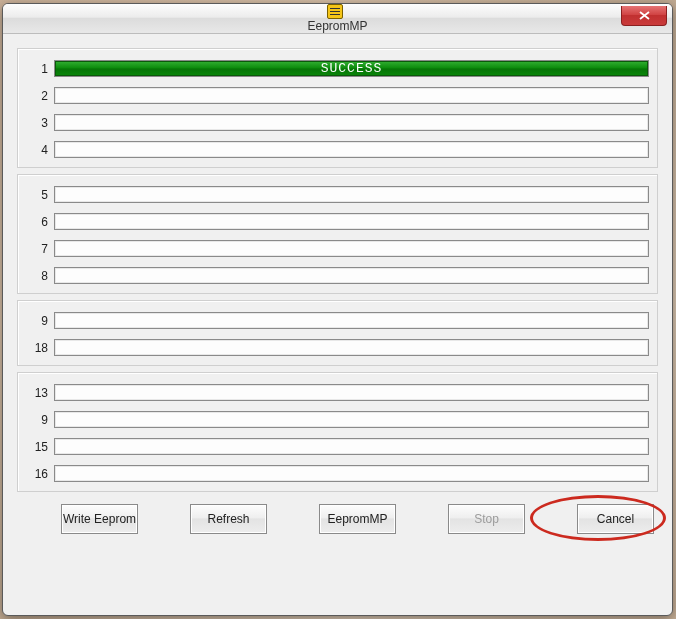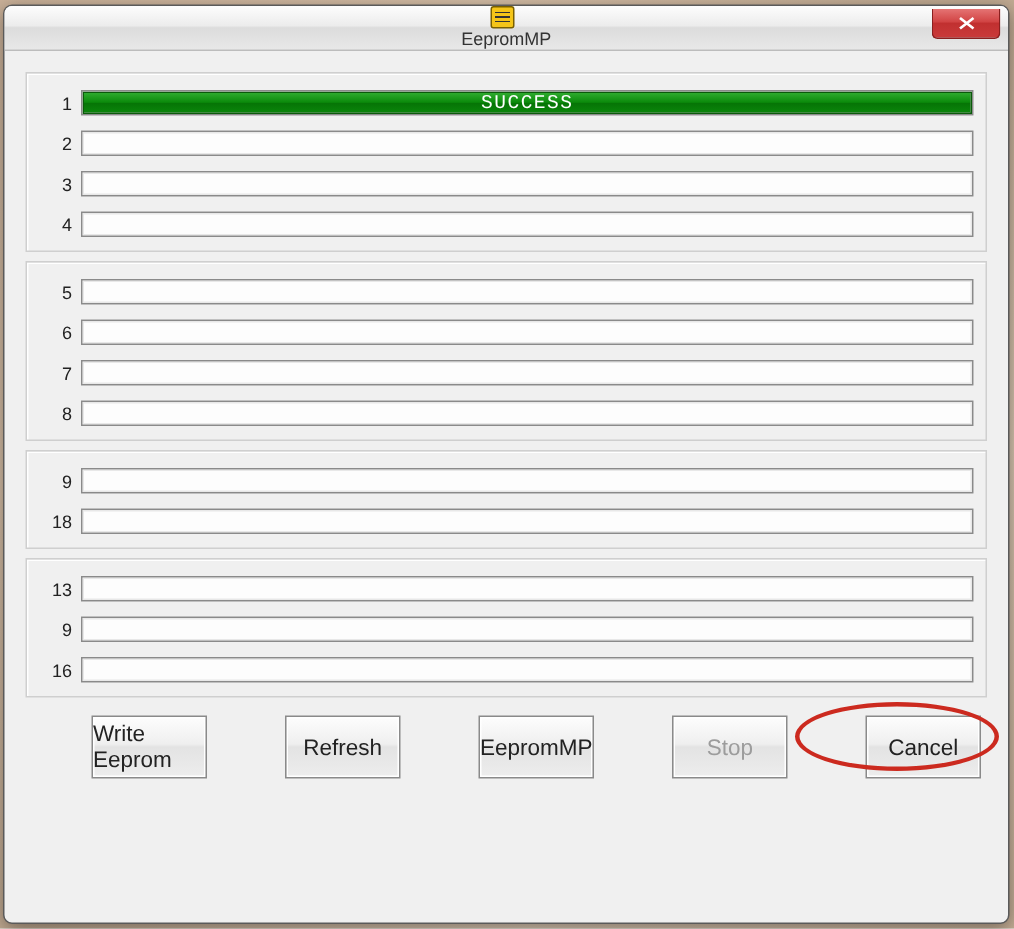--- a/index.html
+++ b/index.html
@@ -119,27 +119,27 @@
     border: 1px solid #0a5a0a;
   }
   .button-row {
     display: flex;
     gap: 12px;
     padding: 6px 4px 0 4px;
     position: relative;
   }
   .btn {
     flex: 1;
-    height: 42px;
+    height: 30px;
     border: 1px solid #8a8a8a;
     background: linear-gradient(to bottom, #fdfdfd 0%, #efefef 45%, #e3e3e3 50%, #ededed 100%);
     display: flex;
     align-items: center;
     justify-content: center;
-    font-size: 15px;
+    font-size: 12px;
     color: #222;
     cursor: pointer;
     box-shadow: 0 0 0 1px #fff inset;
     margin-left: 40px;
   }
   .btn.disabled {
     color: #9c9c9c;
     cursor: default;
   }
   .oval-highlight {
@@ -223,20 +223,24 @@
     <div class="group">
       <div class="row">
         <div class="row-label">13</div>
         <div class="bar"></div>
       </div>
       <div class="row">
         <div class="row-label">9</div>
         <div class="bar"></div>
       </div>
       <div class="row">
+        <div class="row-label">15</div>
+        <div class="bar"></div>
+      </div>
+      <div class="row">
         <div class="row-label">16</div>
         <div class="bar"></div>
       </div>
     </div>
 
     <div class="button-row">
       <div class="btn">Write Eeprom</div>
       <div class="btn">Refresh</div>
       <div class="btn">EepromMP</div>
       <div class="btn disabled">Stop</div>

